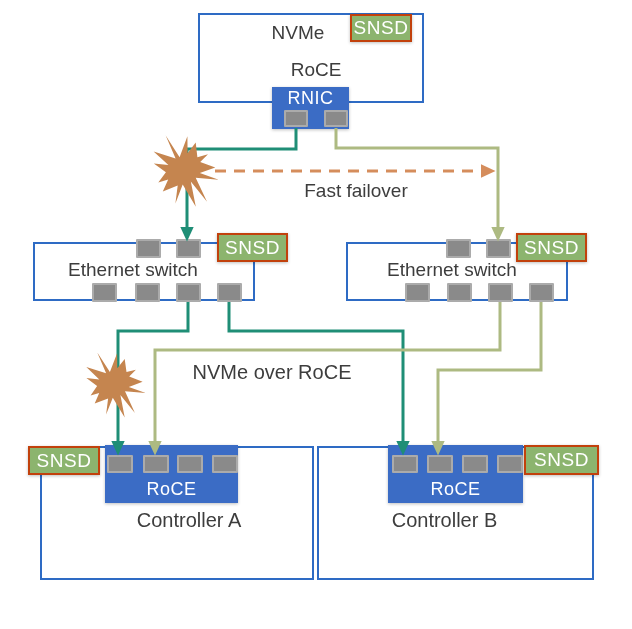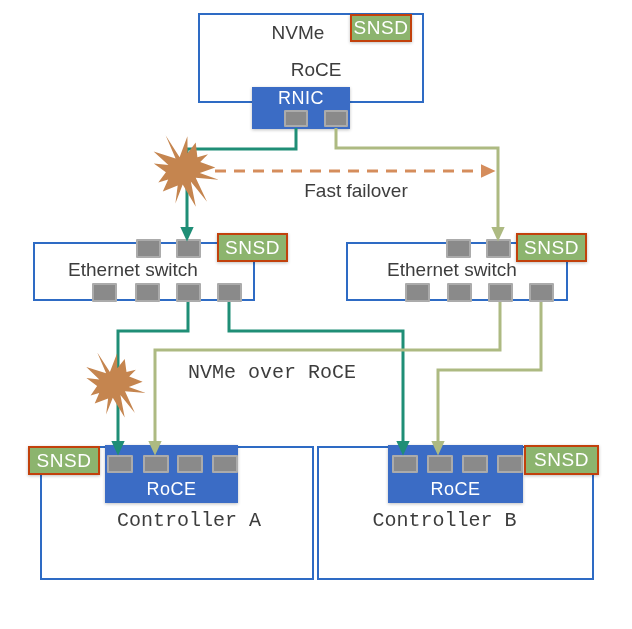--- a/index.html
+++ b/index.html
@@ -13,37 +13,37 @@
   .bluebox span{font-size:18px;letter-spacing:.5px;}
   .port{position:absolute;width:25px;height:19px;background:#8a8a8a;border:2px solid #ababab;
         box-sizing:border-box;border-radius:1px;}
   .port.rnic{width:24px;height:17px;}
   .port.roce{width:26px;height:18px;}
   .badge{position:absolute;background:#8cb46e;border:2px solid #c2410c;box-sizing:border-box;
          color:#fff;font-size:19px;letter-spacing:.5px;display:flex;align-items:center;
          justify-content:center;box-shadow:0 1px 3px rgba(0,0,0,.25);}
   .lbl{position:absolute;font-size:19px;white-space:nowrap;}
   .lbl.center{text-align:center;}
-  .lbl.big{font-size:20px;font-family:Liberation Mono, monospace;}
+  .lbl.big{font-size:20px;}
   svg.overlay{position:absolute;left:0;top:0;pointer-events:none;}
 </style>
 </head>
 <body>
 
 <div class="canvas">
 
   <div class="box" style="left:198px;top:13px;width:226px;height:90px"></div>
 
   <div class="box" style="left:33px;top:242px;width:222px;height:59px"></div>
   <div class="box" style="left:346px;top:242px;width:222px;height:59px"></div>
 
   <div class="box" style="left:40px;top:446px;width:274px;height:134px"></div>
   <div class="box" style="left:317px;top:446px;width:277px;height:134px"></div>
 
-  <div class="bluebox top" style="left:252px;top:87px;width:98px;height:42px">
+  <div class="bluebox top" style="left:272px;top:87px;width:77px;height:42px">
     <span>RNIC</span>
   </div>
 
   <div class="bluebox bottom" style="left:105px;top:445px;width:133px;height:58px">
     <span>RoCE</span>
   </div>
   <div class="bluebox bottom" style="left:388px;top:445px;width:135px;height:58px">
     <span>RoCE</span>
   </div>
 

